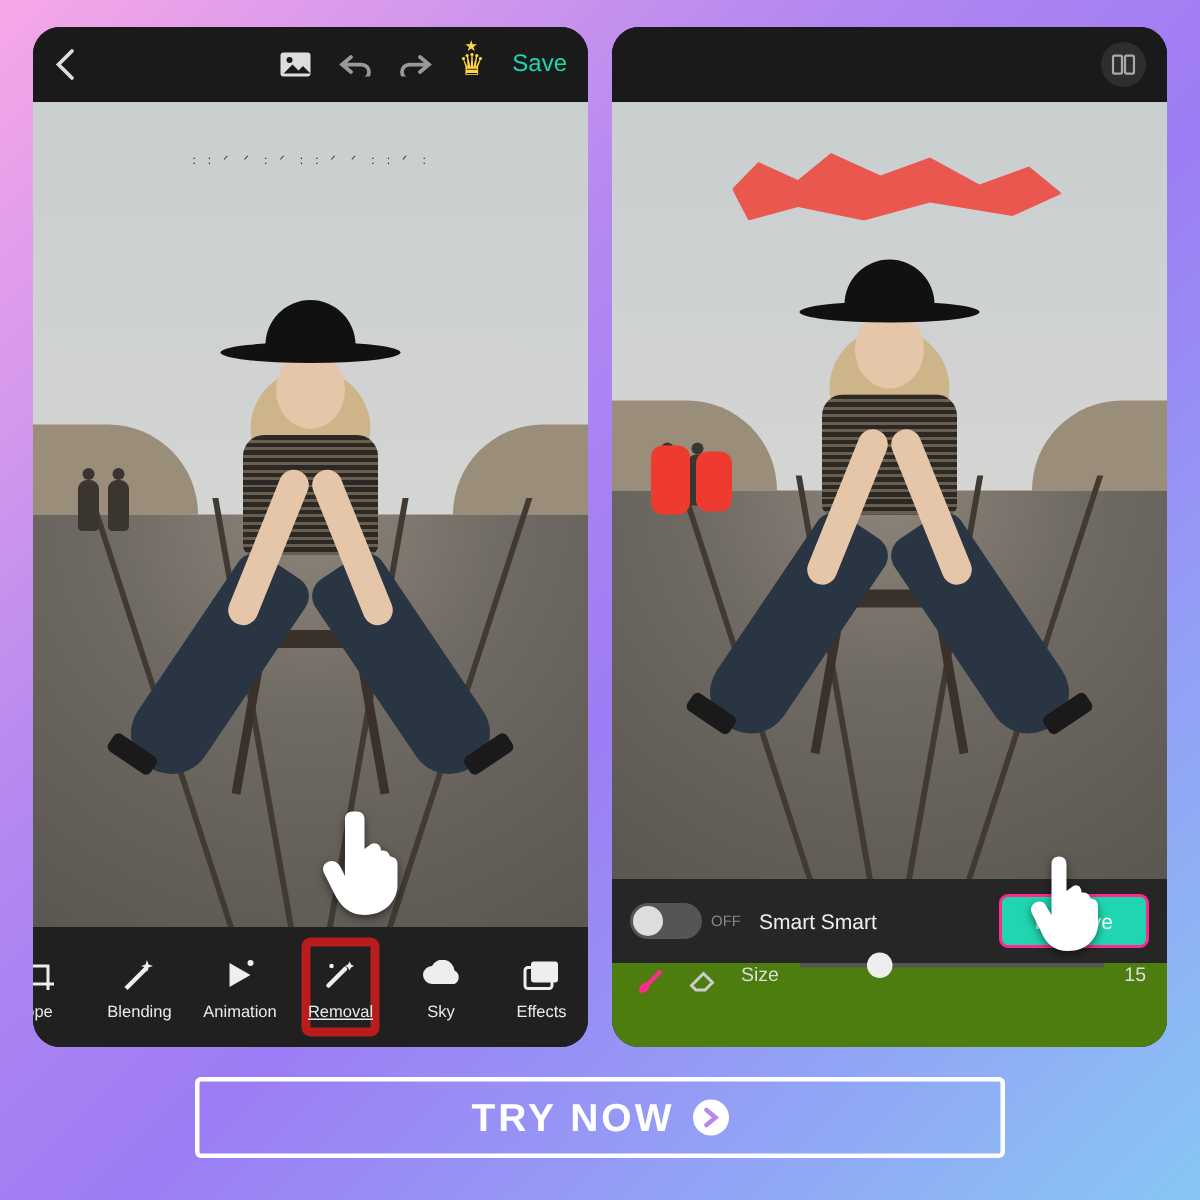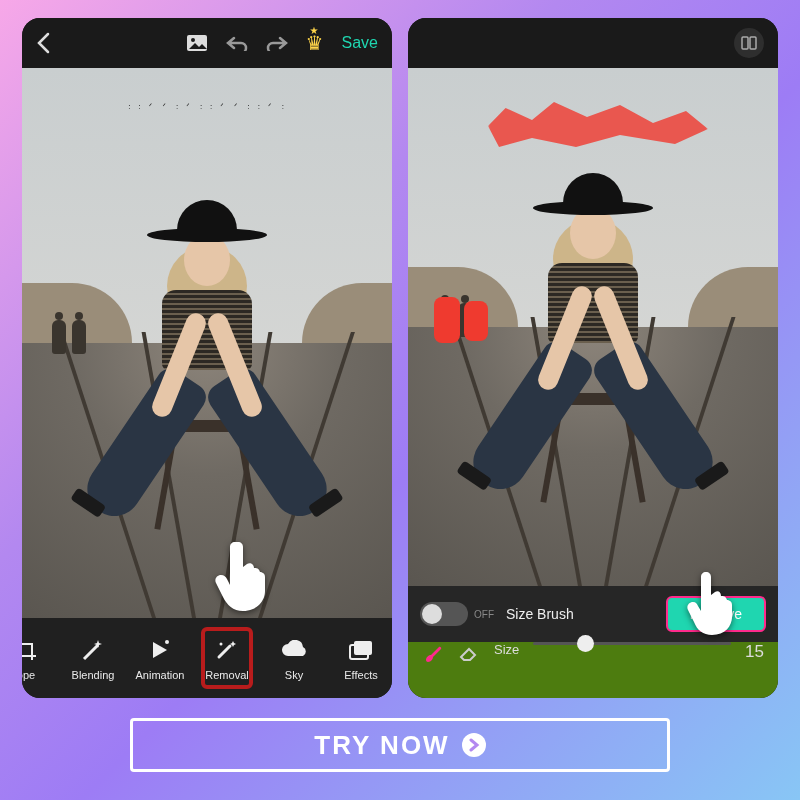--- a/index.html
+++ b/index.html
@@ -72,40 +72,40 @@
   }
   .mask-people{ position:absolute; left:26px; bottom:47%; width:60px; height:50px; }
   .mask-people .m{ position:absolute; background:#ef3a2f; border-radius:8px; }
   .mask-people .m1{ left:0; bottom:0; width:26px; height:46px;}
   .mask-people .m2{ left:30px; bottom:2px; width:24px; height:40px;}
 
   
   .toolrow{ height:80px; background:#202020; display:flex; align-items:center; overflow:hidden; padding:0 6px; gap:15px;}
   .tool{ display:flex; flex-direction:column; align-items:center; gap:4px; color:#eaeaea; font-size:11px; min-width:52px;}
   .tool .ico{ width:30px; height:30px; display:flex; align-items:center; justify-content:center;}
-  .tool.sel{ border:4px solid #b91c1c; border-radius:6px; padding:4px 6px;}
+  .tool.sel{ border:6px solid #b91c1c; border-radius:6px; padding:4px 6px;text-decoration:underline;}
   .tabrow{ height:40px; background:#111; display:flex;}
   .tab{ flex:1; display:flex; align-items:center; justify-content:center; color:#ccc; font-size:13px; letter-spacing:1px; position:relative;}
   .tab.active{ color:#fff;}
   .tab.active::after{ content:""; position:absolute; bottom:6px; width:50px; height:2px; background:#ff2a8c;}
 
   
   .row2a{ height:56px; background:#262626; display:flex; align-items:center; padding:0 12px; gap:12px;}
   .toggle{ width:48px; height:24px; border-radius:12px; background:#555; position:relative;}
   .toggle .knob{ position:absolute; left:2px; top:2px; width:20px; height:20px; border-radius:50%; background:#ddd;}
   .toggle-lab{ color:#888; font-size:10px; margin-left:-6px;}
   .sb-lab{ color:#eee; font-size:14px; flex:1;}
   .remove-btn{ background:#1fd6b0; color:#fff; border:2px solid #ff2a8c; border-radius:6px; padding:8px 22px; font-size:14px;}
   .row2b{ height:56px; background:#4d7c0f; display:flex; align-items:flex-start; padding:0 14px; gap:14px;}
   .brush-ico{ color:#ff2a8c; font-size:20px;}
   .eraser-ico svg{display:block;}
   .size-lab{ color:#ddd; font-size:13px;}
   .slider{ flex:1; height:3px; background:#555; position:relative; border-radius:2px;}
   .slider .thumb{ position:absolute; left:22%; top:-7px; width:17px; height:17px; border-radius:50%; background:#eee;}
-  .size-val{ color:#ddd; font-size:17px;}
+  .size-val{ color:#ddd; font-size:13px;}
 
   
   .hand{ position:absolute; pointer-events:none; }
   .hand svg{ filter: drop-shadow(0 2px 3px rgba(0,0,0,.5)); }
 
   
   .cta{ margin-top:20px; width:540px; height:54px; border:3px solid #fff; border-radius:4px;
     display:flex; align-items:center; justify-content:center; gap:12px; color:#fff;
     font-size:26px; font-weight:700; letter-spacing:2px;}
   .cta .arr{ width:24px; height:24px; border-radius:50%; background:#fff; display:flex; align-items:center; justify-content:center;}
@@ -298,21 +298,21 @@
             <div class="crn"></div>
           </div>
       </div>
     </div>
 
     <div class="row2a">
       <div class="toggle">
           <div class="knob"></div>
         </div>
       <span class="toggle-lab">OFF</span>
-      <span class="sb-lab">Size Brush</span>
+      <span class="sb-lab">Smart Smart</span>
       <button class="remove-btn">Remove</button>
     </div>
 
     <div class="row2b">
       <span class="brush-ico">
         <svg width="22" height="22" viewBox="0 0 22 22">
             <path d="M4 18c0-3 3-5 5-5l8-8c1-1 3 1 2 2l-8 8c0 2-2 5-5 5-1 0-2-1-2-2z" fill="#ff2a8c"></path>
           </svg>
       </span>
       <span class="eraser-ico">

